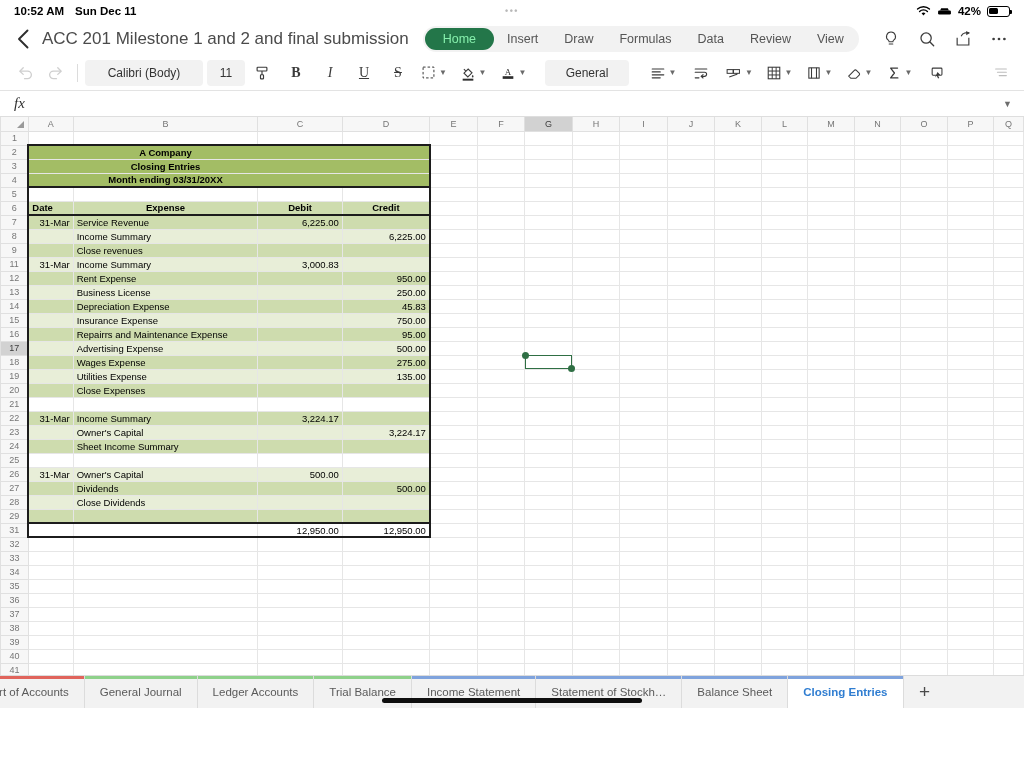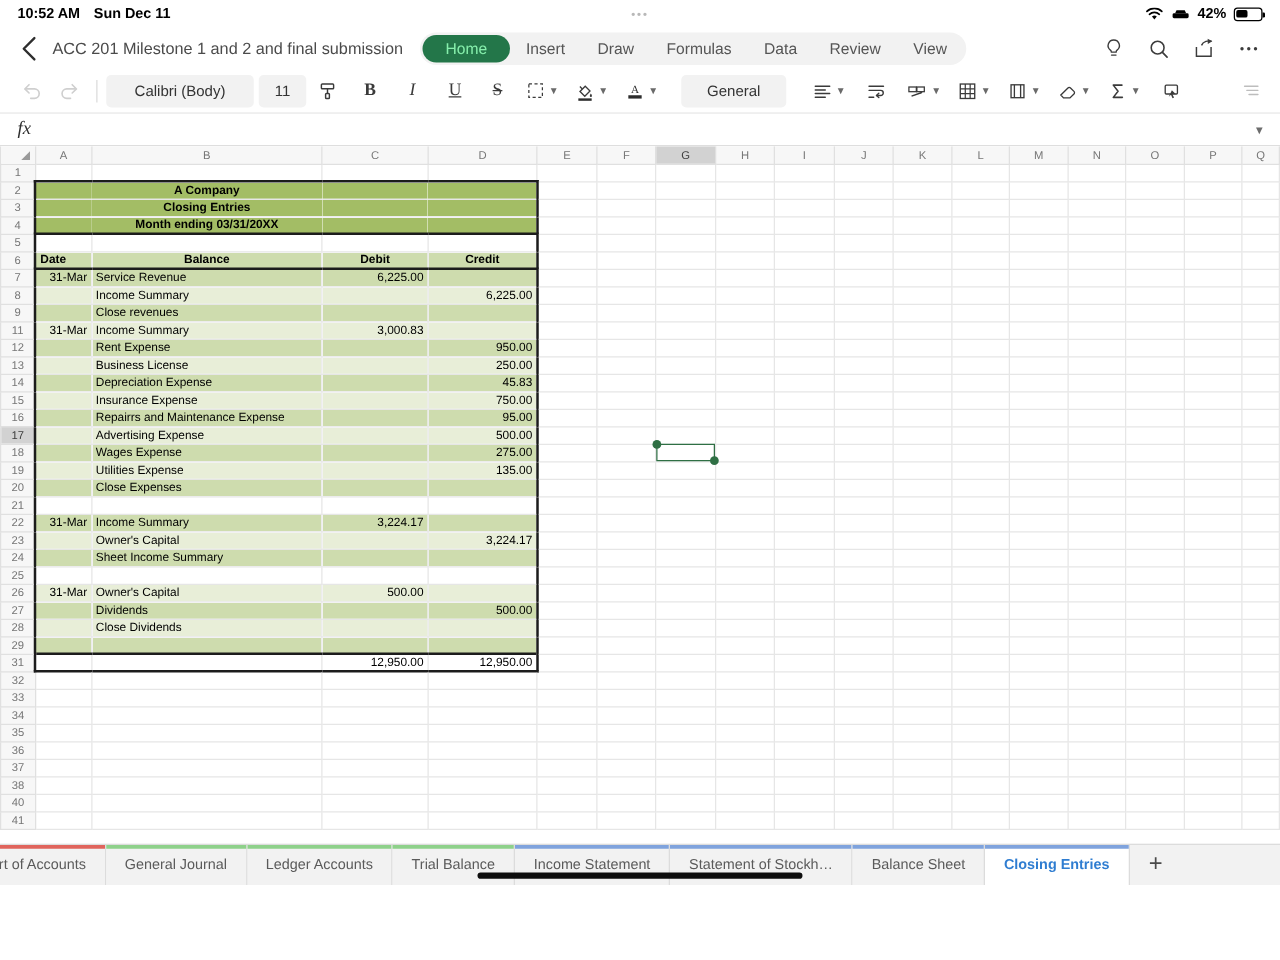--- a/index.html
+++ b/index.html
@@ -49,21 +49,21 @@
   #ribbon-top {
     height: 33px; display: flex; align-items: center;
     padding: 0 10px; background: #fff;
   }
   #back-chevron {
     width: 26px; height: 26px; display: flex;
     align-items: center; justify-content: center;
     cursor: pointer; flex: 0 0 auto;
   }
   #doc-title {
-    font-size: 13px; color: #4b4b4b; margin-left: 6px;
+    font-size: 17px; color: #4b4b4b; margin-left: 6px;
     white-space: nowrap;
   }
   #tabs-pill {
     display: flex; align-items: center;
     background: #f2f2f2; border-radius: 15px;
     height: 26px; margin-left: 14px; padding: 0 2px;
   }
   .rib-tab {
     font-size: 12.5px; color: #555; padding: 0 13px;
     height: 22px; line-height: 22px; border-radius: 12px;
@@ -537,21 +537,21 @@
           <td class="cell cw-L"></td>
           <td class="cell cw-M"></td>
           <td class="cell cw-N"></td>
           <td class="cell cw-O"></td>
           <td class="cell cw-P"></td>
           <td class="cell cw-Q"></td>
         </tr>
         <tr>
           <td class="rowhdr">6</td>
           <td class="cell cw-A sh-dark hdr-cell bb-thick bl-thick">Date</td>
-          <td class="cell cw-B sh-dark hdr-cell bb-thick t-center">Balance</td>
+          <td class="cell cw-B sh-dark hdr-cell bb-thick t-center">Expense</td>
           <td class="cell cw-C sh-dark hdr-cell bb-thick t-center">Debit</td>
           <td class="cell cw-D sh-dark hdr-cell bb-thick br-thick t-center">Credit</td>
           <td class="cell cw-E"></td>
           <td class="cell cw-F"></td>
           <td class="cell cw-G"></td>
           <td class="cell cw-H"></td>
           <td class="cell cw-I"></td>
           <td class="cell cw-J"></td>
           <td class="cell cw-K"></td>
           <td class="cell cw-L"></td>
@@ -1136,20 +1136,40 @@
           <td class="cell cw-K"></td>
           <td class="cell cw-L"></td>
           <td class="cell cw-M"></td>
           <td class="cell cw-N"></td>
           <td class="cell cw-O"></td>
           <td class="cell cw-P"></td>
           <td class="cell cw-Q"></td>
         </tr>
         <tr>
           <td class="rowhdr">38</td>
+          <td class="cell cw-A"></td>
+          <td class="cell cw-B"></td>
+          <td class="cell cw-C"></td>
+          <td class="cell cw-D"></td>
+          <td class="cell cw-E"></td>
+          <td class="cell cw-F"></td>
+          <td class="cell cw-G"></td>
+          <td class="cell cw-H"></td>
+          <td class="cell cw-I"></td>
+          <td class="cell cw-J"></td>
+          <td class="cell cw-K"></td>
+          <td class="cell cw-L"></td>
+          <td class="cell cw-M"></td>
+          <td class="cell cw-N"></td>
+          <td class="cell cw-O"></td>
+          <td class="cell cw-P"></td>
+          <td class="cell cw-Q"></td>
+        </tr>
+        <tr>
+          <td class="rowhdr">39</td>
           <td class="cell cw-A"></td>
           <td class="cell cw-B"></td>
           <td class="cell cw-C"></td>
           <td class="cell cw-D"></td>
           <td class="cell cw-E"></td>
           <td class="cell cw-F"></td>
           <td class="cell cw-G"></td>
           <td class="cell cw-H"></td>
           <td class="cell cw-I"></td>
           <td class="cell cw-J"></td>

